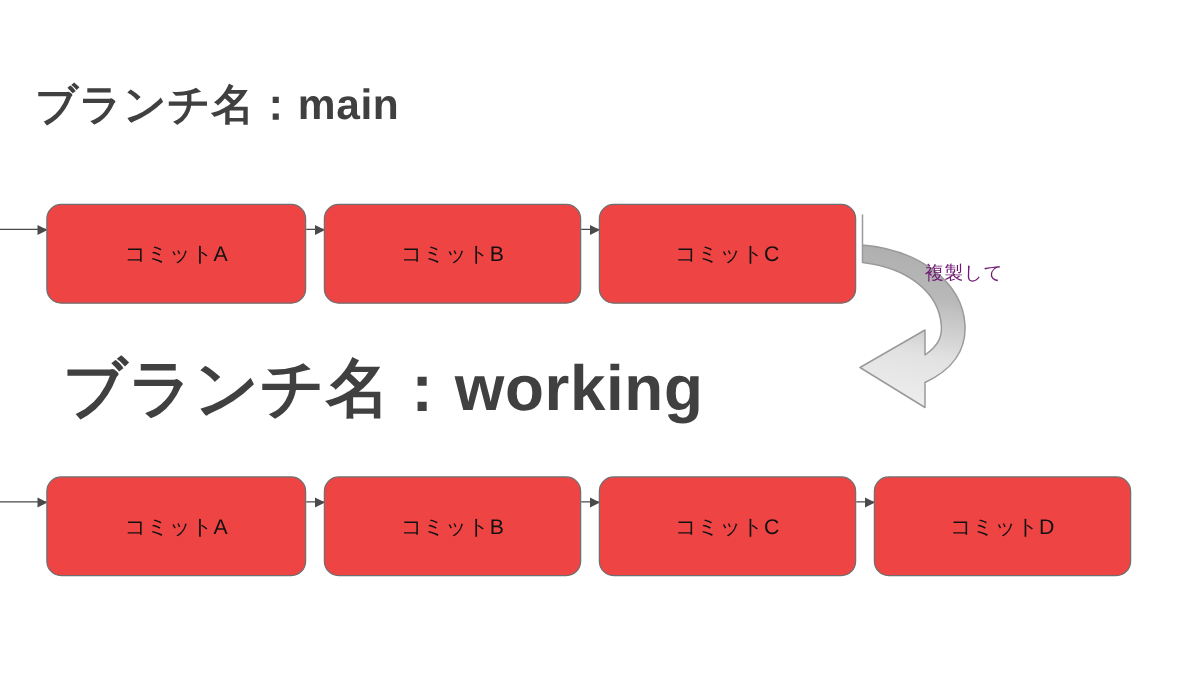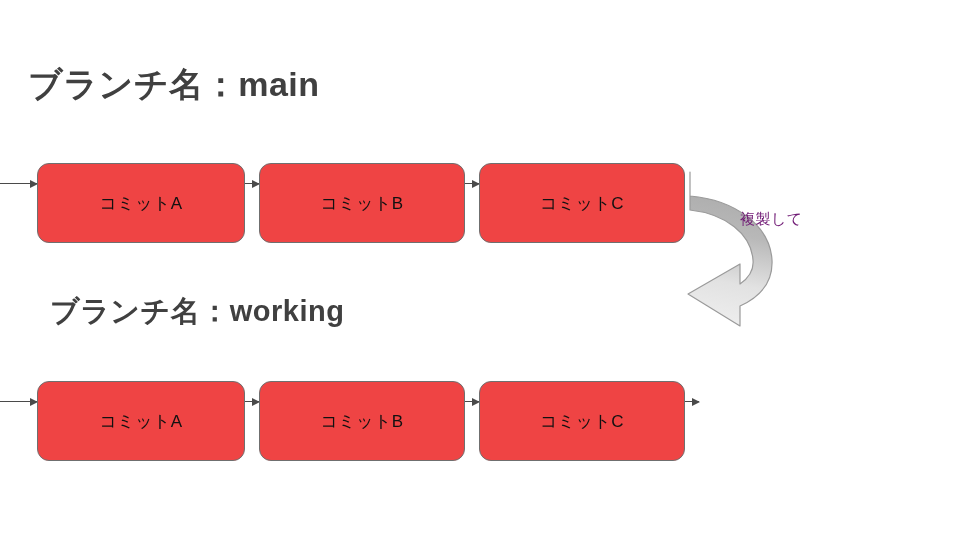--- a/index.html
+++ b/index.html
@@ -33,21 +33,21 @@
   }
   .branch-title.main-title {
     left: 28px;
     top: 64px;
     font-size: 34px;
     line-height: 40px;
   }
   .branch-title.working-title {
     left: 50px;
     top: 288px;
-    font-size: 29px;
+    font-size: 51px;
     line-height: 46px;
   }
 
   
   .commit-row {
     position: absolute;
     height: 82px;
   }
   .commit-row.row-main  { left: 0px; top: 143px; width: 960px; }
   .commit-row.row-work  { left: 0px; top: 361px; width: 960px; }
@@ -183,15 +183,18 @@
     </div>
 
     <div class="connector" style="left:465px; width:14px;"></div>
 
     <div class="commit-box" style="left:479px; width:206px;">
       <span>コミットC</span>
     </div>
 
     <div class="connector" style="left:685px; width:14px;"></div>
 
+    <div class="commit-box" style="left:699px; width:206px;">
+      <span>コミットD</span>
+    </div>
   </div>
 
 </div>
 
 </body></html>

